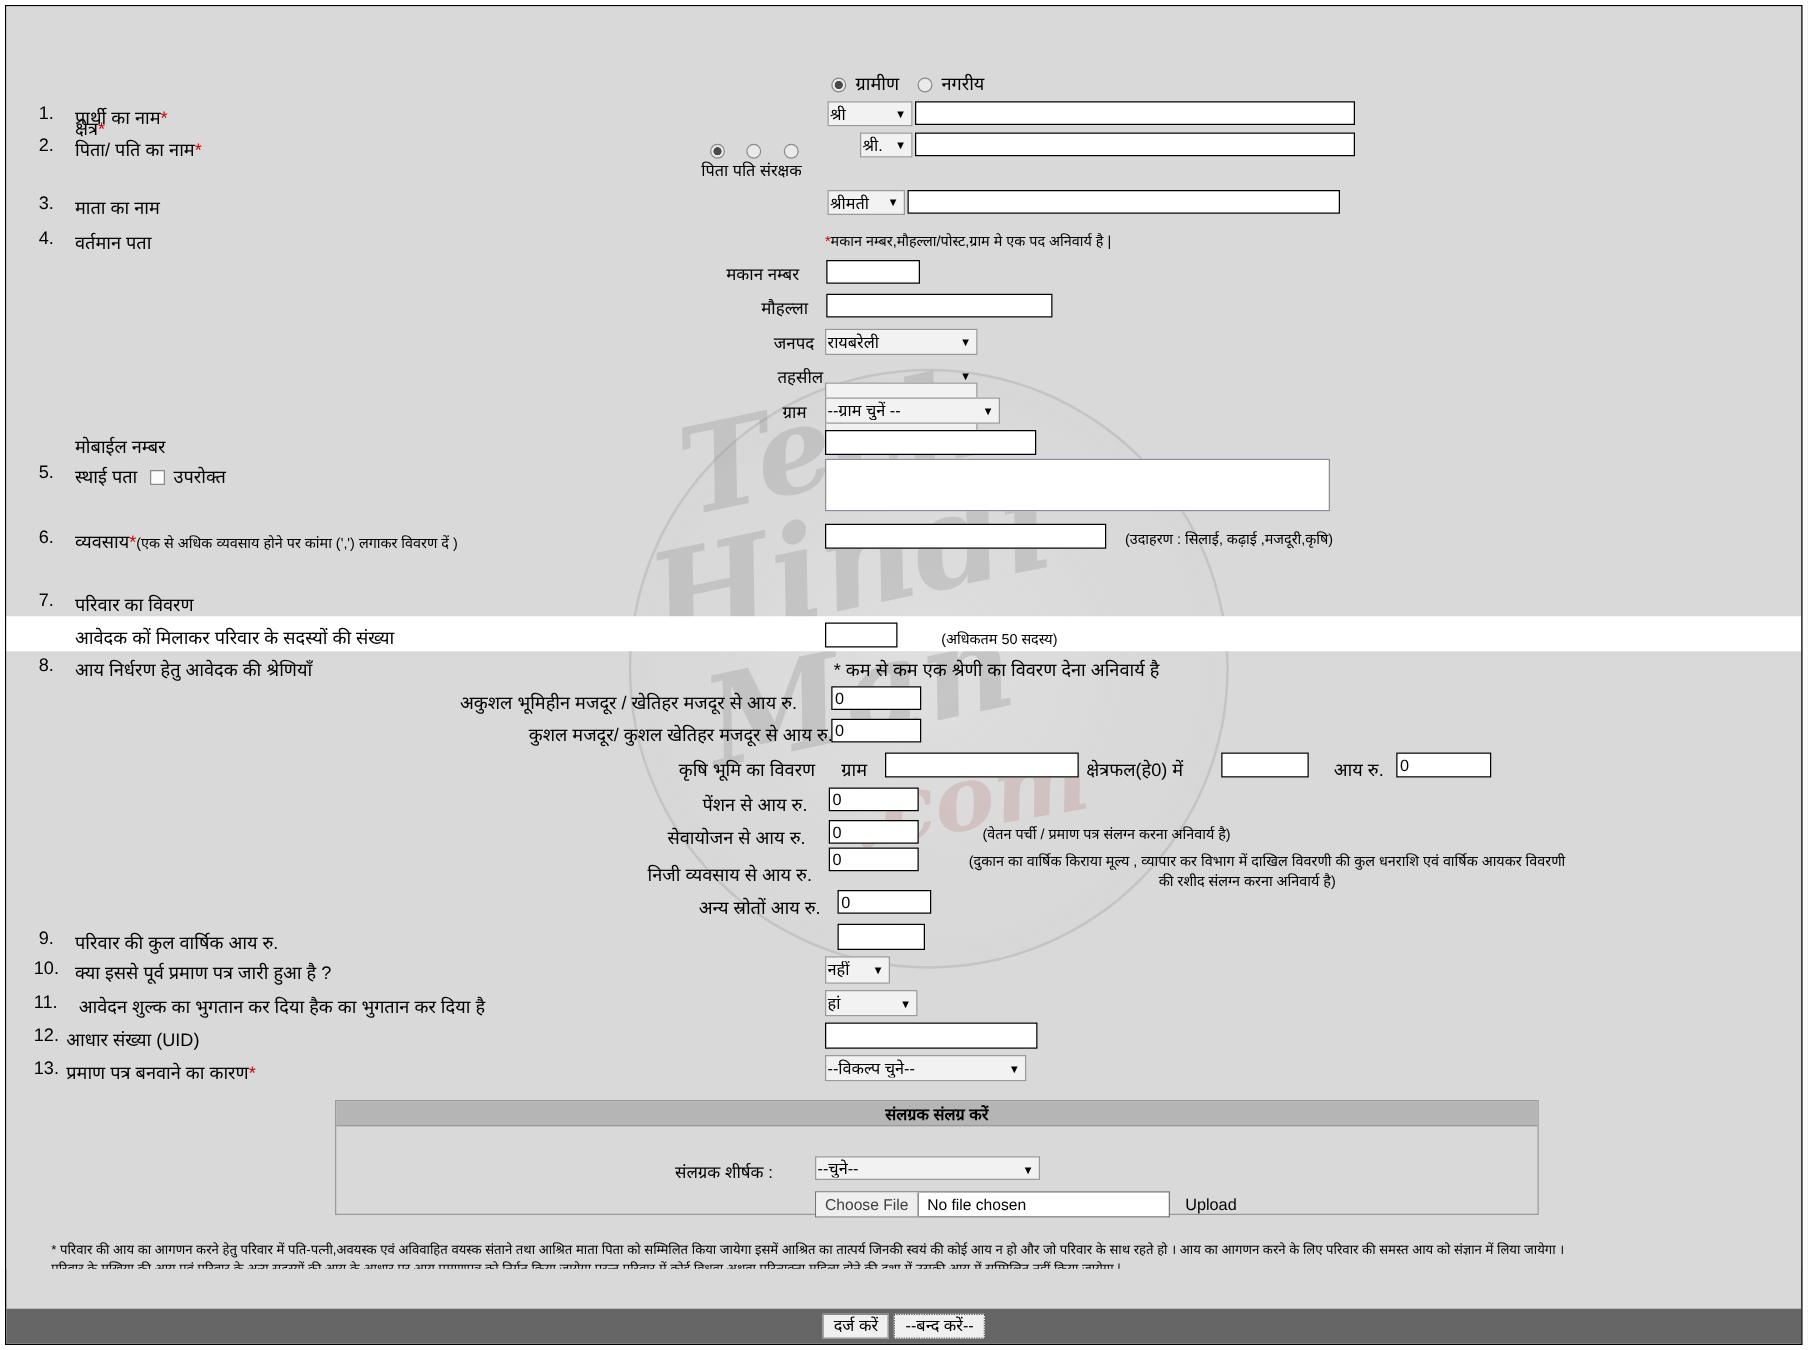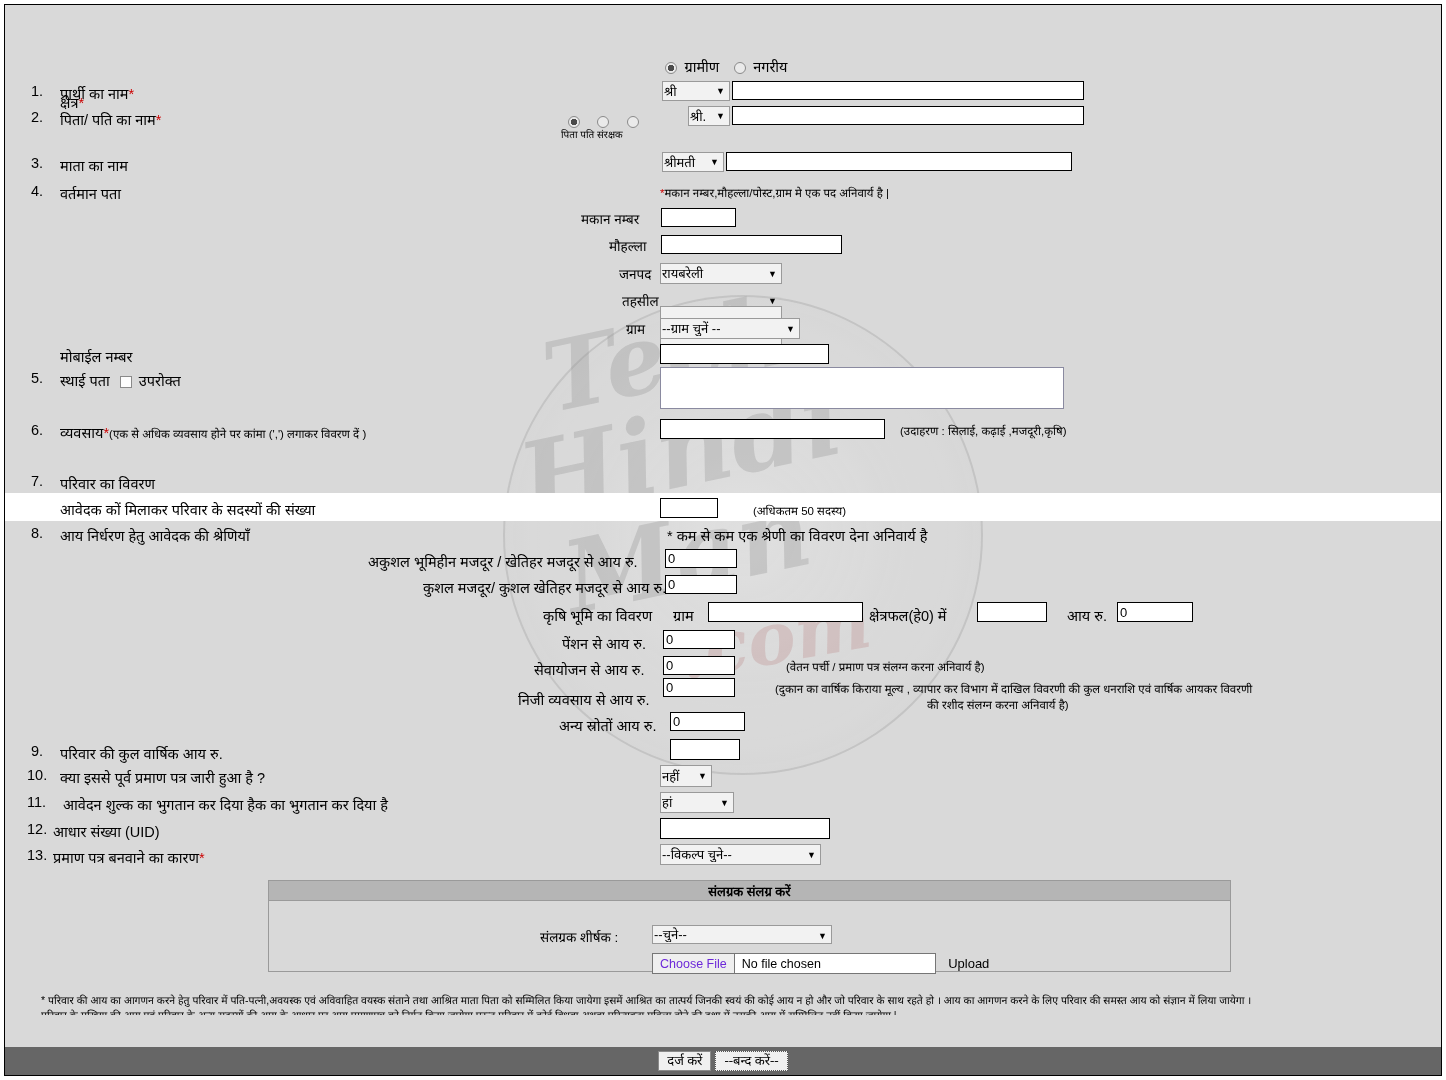--- a/index.html
+++ b/index.html
@@ -191,21 +191,21 @@
     background: #ffffff;
     height: 21px;
     vertical-align: middle;
   }
   .filebtn {
     background: #efefef;
     border-right: 1px solid #767676;
     font-size: 12.5px;
     padding: 0 7px;
     display: flex; align-items: center;
-    color: #6d28d9;
+    color: #404040;
   }
   .filetxt {
     font-size: 12.5px;
     padding: 0 7px;
     display: flex; align-items: center;
     color: #000;
   }
   .uploadlink { font-size: 13px; color: #000; margin-left: 8px; }
 
   
@@ -227,21 +227,21 @@
     display: flex;
     align-items: center;
     justify-content: center;
     gap: 4px;
     z-index: 4;
   }
   .btn {
     background: #f0f0f0;
     border: 1px solid #8a8a8a;
     font-size: 13px;
-    font-family: Liberation Serif, serif;
+    font-family: Liberation Sans, sans-serif;
     padding: 2px 8px;
     color: #000;
     line-height: 14px;
   }
   .btn.dotted { border: 1px dotted #555; }
 </style>
 </head>
 <body>
 
 <div id="page">
@@ -286,21 +286,21 @@
 
       <div class="abs num" style="left:26px; top:104px;">2.</div>
       <div class="abs lbl" style="left:55px; top:104px;">
         <span>पिता/ पति का नाम</span><span class="req">*</span>
       </div>
       <div class="abs" style="left:563px; top:107px;">
         <input type="radio" class="rd" name="relation" checked="" style="">
         <input type="radio" class="rd" name="relation" style="margin-left: 13px;">
         <input type="radio" class="rd" name="relation" style="margin-left: 13px;">
       </div>
-      <div class="abs lbl" style="left:556px; top:122px; font-size:10px;">पिता पति संरक्षक</div>
+      <div class="abs lbl" style="left:556px; top:122px; font-size:13px;">पिता पति संरक्षक</div>
       <div class="ddwrap" style="left:657px; top:101px; width:68px; height:20px;padding-left:26px;">
         <select class="dd">
           <option>श्री.</option>
         </select>
         <span class="arrow">▼</span>
       </div>
       <input class="tb abs" style="left: 727px; top: 101px; width: 352px;" value="">
 
       <div class="abs num" style="left:26px; top:150px;">3.</div>
       <div class="abs lbl" style="left:55px; top:150px;">माता का नाम</div>
@@ -406,21 +406,21 @@
       <div class="abs lbl" style="left:554px; top:710px;">अन्य स्रोतों आय रु.</div>
       <input class="tb abs" style="left: 665px; top: 707px; width: 75px;" value="0">
 
       <div class="abs num" style="left:26px; top:738px;">9.</div>
       <div class="abs lbl" style="left:55px; top:738px;">परिवार की कुल वार्षिक आय रु.</div>
       <input class="tb abs" style="left: 665px; top: 734px; width: 70px; height: 21px;" value="">
 
       <div class="abs num" style="left:22px; top:762px;">10.</div>
       <div class="abs lbl" style="left:55px; top:762px;">क्या इससे पूर्व प्रमाण पत्र जारी हुआ है ?</div>
       <div class="ddwrap" style="left:655px; top:760px; width:52px; height:21px;">
-        <select class="dd" style="height:22px;">
+        <select class="dd" style="height:22px;font-family:Liberation Mono, monospace;">
           <option>नहीं</option>
         </select>
         <span class="arrow">▼</span>
       </div>
 
       <div class="abs num" style="left:22px; top:789px;">11.</div>
       <div class="abs lbl" style="left:58px; top:789px;">आवेदन शुल्क का भुगतान कर दिया हैक का भुगतान कर दिया है</div>
       <div class="ddwrap" style="left:655px; top:787px; width:74px; height:21px;">
         <select class="dd" style="height:21px;">
           <option>हां</option>

